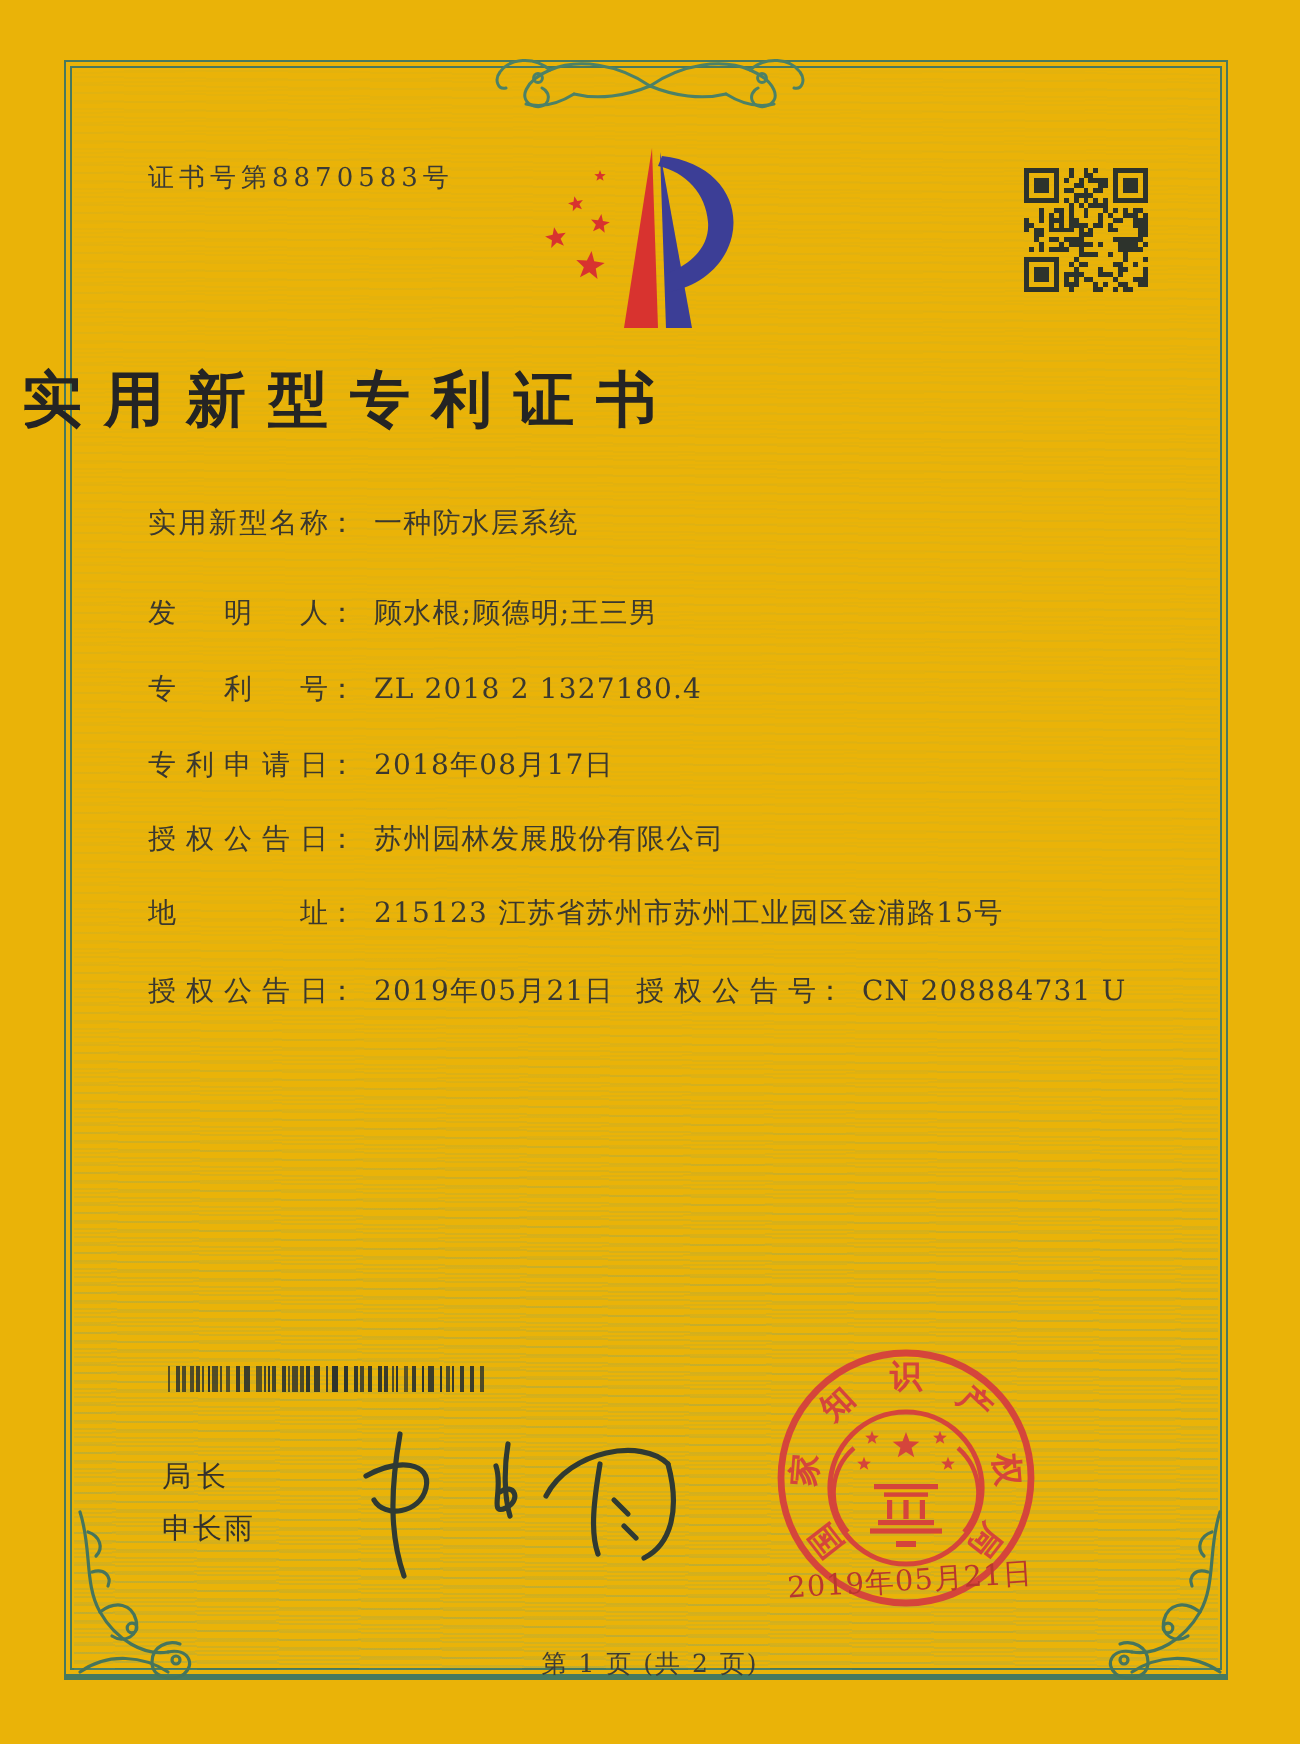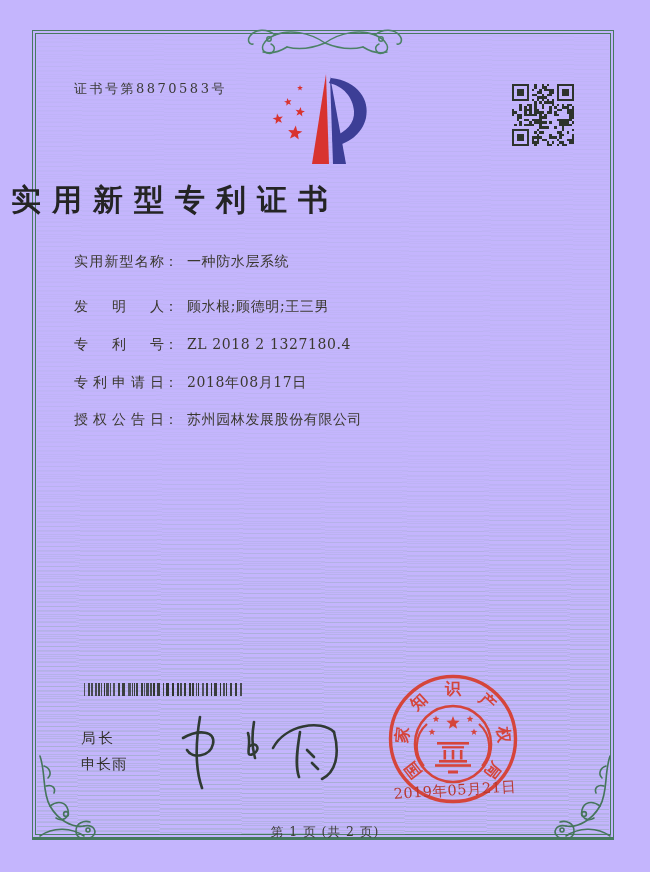--- a/index.html
+++ b/index.html
@@ -2,21 +2,21 @@
 <html style="--green: #47795f; --orn: #4c8166; --red: #d5453b; --ink: #38362f;"><head>
 <meta charset="utf-8">
 <style>
   html,body{margin:0;padding:0;background:#e9e9e6;}
   :root{
     --green:#47795f; --orn:#4c8166; --red:#d5453b; --logo-red:#d8332f;
     --logo-blue:#3c3e96; --code:#2d332c; --ink:#38362f;
   }
   .page{
     position:relative; width:650px; height:872px; margin:0 auto;
-    background:#c4b5fd; overflow:hidden;
+    background:#eab308; overflow:hidden;
     font-family:"DejaVu Serif","Liberation Serif",serif; color:var(--ink);
   }
   
   .frame-outer{
     position:absolute; left:32px; top:30px; width:582px; height:810px;
     border:1.5px solid var(--green); border-bottom-width:3px; box-sizing:border-box;
   }
   .frame-inner{
     position:absolute; inset:2px; border:1px solid var(--green);
   }
@@ -438,20 +438,29 @@
   </div>
   <div class="row r3">
     <span class="flabel">专利号</span><span class="colon">：</span><span class="fval">ZL 2018 2 1327180.4</span>
   </div>
   <div class="row r4">
     <span class="flabel">专利申请日</span><span class="colon">：</span><span class="fval">2018年08月17日</span>
   </div>
   <div class="row r5">
     <span class="flabel">授权公告日</span><span class="colon">：</span><span class="fval">苏州园林发展股份有限公司</span>
   </div>
+  <div class="row r6">
+    <span class="flabel">地址</span><span class="colon">：</span><span class="fval">215123 江苏省苏州市苏州工业园区金浦路15号</span>
+  </div>
+  <div class="row r7">
+    <span class="flabel">授权公告日</span><span class="colon">：</span><span class="fval">2019年05月21日</span>
+    <span class="pair2">
+      <span class="flabel">授权公告号</span><span class="colon">：</span><span class="fval">CN 208884731 U</span>
+    </span>
+  </div>
 
 
   <svg class="barcode" viewBox="0 0 162 13" preserveAspectRatio="none">
       <rect x="0" y="0" width="1" height="13" fill="#2d332c" opacity="0.77"></rect>
       <rect x="4" y="0" width="2" height="13" fill="#2d332c" opacity="0.88"></rect>
       <rect x="7" y="0" width="2" height="13" fill="#2d332c" opacity="0.81"></rect>
       <rect x="11" y="0" width="2" height="13" fill="#2d332c" opacity="0.81"></rect>
       <rect x="14" y="0" width="2" height="13" fill="#2d332c" opacity="0.88"></rect>
       <rect x="17" y="0" width="1" height="13" fill="#2d332c" opacity="0.82"></rect>
       <rect x="20" y="0" width="1" height="13" fill="#2d332c" opacity="0.99"></rect>

